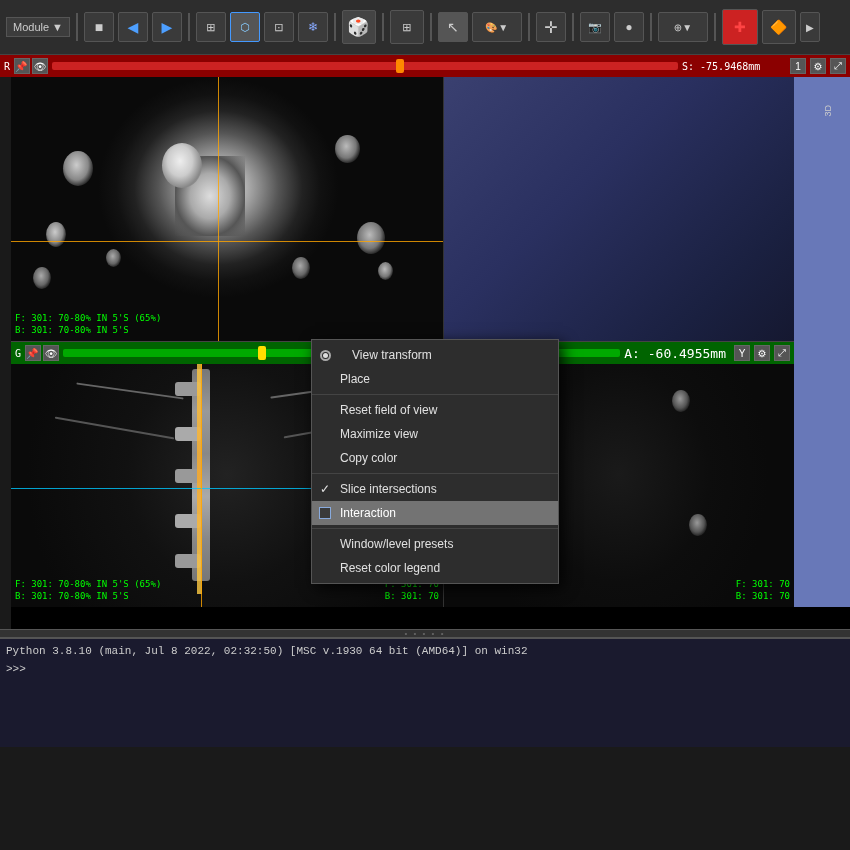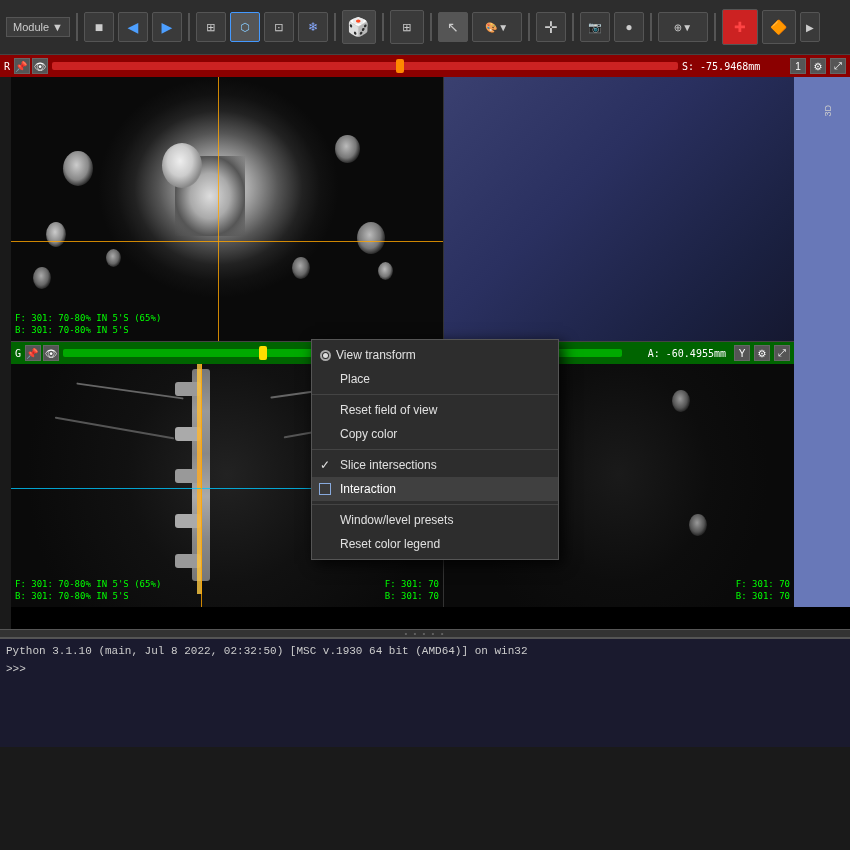--- a/index.html
+++ b/index.html
@@ -376,62 +376,65 @@
 
   <div class="slice-bar slice-bar-green" style="position:absolute; top:265px; left:0; width:783px;">
     <span style="color:#fff; font-size:10px; font-family:monospace;">G</span>
     <div style="display:flex; align-items:center; gap:2px;">
       <div class="slice-ctrl-btn">📌</div>
       <div class="slice-ctrl-btn">👁</div>
     </div>
     <div style="flex:1; height:8px; background:#00aa00; border-radius:2px; position:relative;">
       <div style="position:absolute; left:35%; top:-3px; width:8px; height:14px; background:#ffdd00; border-radius:2px;"></div>
     </div>
-    <span style="color:#fff; font-size:10px; font-family:monospace; min-width:100px; text-align:right;">A: -60.4955mm</span>
+    <span style="color:#fff; font-size:13px; font-family:monospace; min-width:100px; text-align:right;">A: -60.4955mm</span>
     <div class="slice-ctrl-btn" style="margin-left:4px;">Y</div>
     <div class="slice-ctrl-btn">⚙</div>
     <div class="slice-ctrl-btn">⤢</div>
   </div>
 
   <div id="context-menu" style="position:absolute; top:262px; left:300px; width:248px; background:#2d2d2d; border:1px solid #555; box-shadow:4px 4px 14px rgba(0,0,0,0.85); z-index:200; padding:3px 0;">
 
-    <div class="menu-item" style="position:relative; padding:5px 12px 5px 24px;">
+    <div class="menu-item" style="position:relative; padding:5px 12px 5px 40px;">
       <span style="position:absolute; left:8px; display:inline-flex; align-items:center; justify-content:center;">
         <span style="width:11px; height:11px; border:2px solid #aaa; border-radius:50%; display:inline-flex; align-items:center; justify-content:center;">
           <span style="width:5px; height:5px; background:#ddd; border-radius:50%; display:block;"></span>
         </span>
       </span>
       <span>View transform</span>
     </div>
 
 
     <div class="menu-item">
       <span>Place</span>
     </div>
 
     <div class="menu-separator"></div>
 
     <div class="menu-item">
       <span>Reset field of view</span>
     </div>
 
+    <div class="menu-item">
+      <span>Maximize view</span>
+    </div>
 
 
     <div class="menu-item">
       <span>Copy color</span>
     </div>
 
     <div class="menu-separator"></div>
 
     <div class="menu-item" style="position:relative; padding:5px 12px 5px 28px;">
       <span style="position:absolute; left:8px; color:#e0e0e0; font-size:12px;">✓</span>
       <span>Slice intersections</span>
     </div>
 
-    <div class="menu-item highlighted" style="background:#404040; position:relative; padding:5px 12px 5px 28px;">
+    <div class="menu-item highlighted" style="background:#737373; position:relative; padding:5px 12px 5px 28px;">
       <span style="position:absolute; left:7px; width:12px; height:12px; border:1px solid #88aadd; background:#3a3a3a; display:inline-flex; align-items:center; justify-content:center;"></span>
       <span>Interaction</span>
     </div>
 
     <div class="menu-separator"></div>
 
     <div class="menu-item">
       <span>Window/level presets</span>
     </div>
 
@@ -441,18 +444,18 @@
   </div>
 
 </div>
 
 <div class="resize-handle">
   <span class="resize-dots">• • • • •</span>
 </div>
 
 <div id="python-panel">
   <div class="python-text">
-    <span>Python 3.1.10 (main, Jul  8 2022, 02:32:50) [MSC v.1930 64 bit (AMD64)] on win32</span>
+    <span>Python 3.8.10 (main, Jul  8 2022, 02:32:50) [MSC v.1930 64 bit (AMD64)] on win32</span>
   </div>
   <div class="python-text">
     <span class="python-prompt">&gt;&gt;&gt;</span>
   </div>
 </div>
 
 </body></html>

